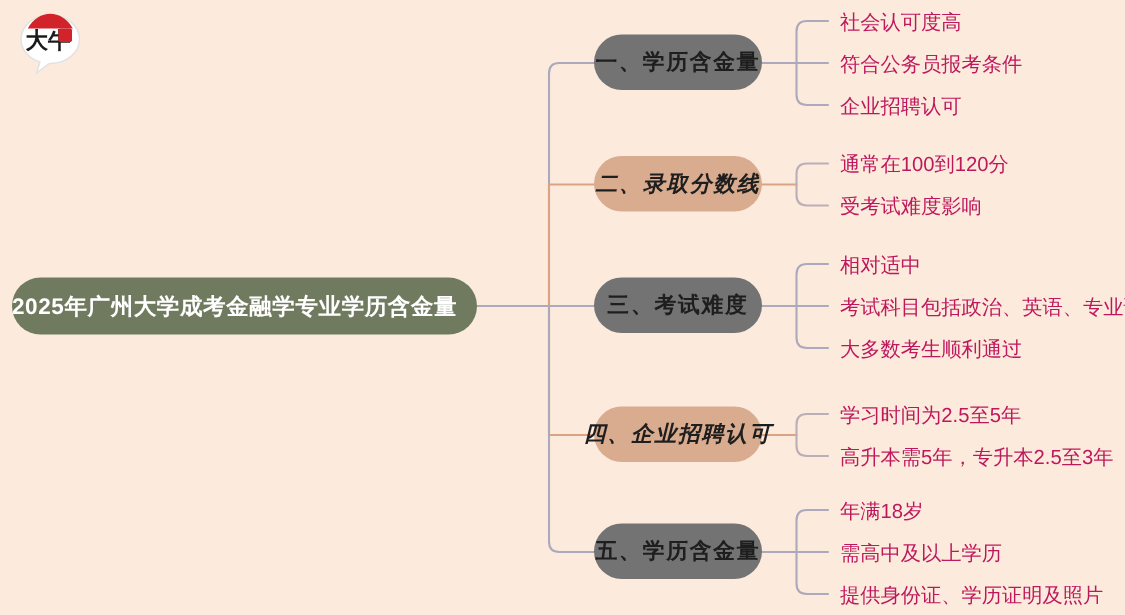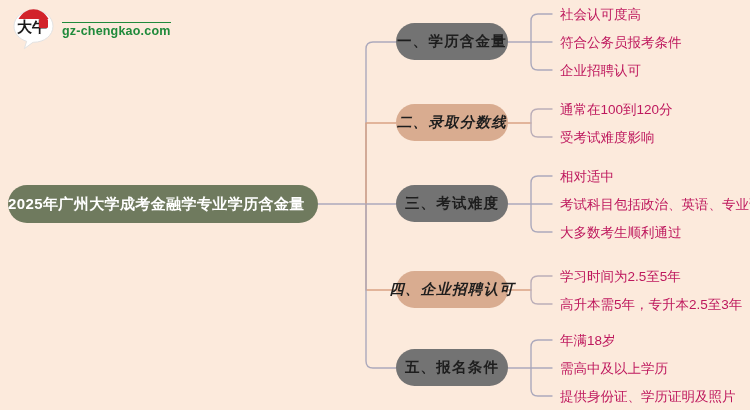--- a/index.html
+++ b/index.html
@@ -102,21 +102,20 @@
   <div class="logo-mark">
     <svg width="43" height="45" viewBox="0 0 43 45" xmlns="http://www.w3.org/2000/svg">
       <path d="M21.5 4 C10.5 4 2 11.2 2 20.2 C2 27.2 7.2 33.1 14.6 35.3 L12.4 42.6 L21.0 36.3 C21.2 36.3 21.3 36.3 21.5 36.3 C32.5 36.3 41 29.2 41 20.2 C41 11.2 32.5 4 21.5 4 Z" fill="#FFFFFF" stroke="#E2E2E2" stroke-width="1"></path>
       <path d="M6.5 13.0 C10.0 6.5 16.0 3.2 21.5 3.2 C27.0 3.2 33.0 6.5 36.5 13.0 Z" fill="#D2232A"></path>
       <text x="20" y="26" font-family="'DejaVu Sans',sans-serif" font-size="15" font-weight="bold" fill="#1A1A1A" text-anchor="middle">大牛</text>
       <rect x="27" y="13" width="9" height="9" rx="1.2" fill="#D2232A"></rect>
     </svg>
   </div>
   <div class="logo-text">
     <div class="logo-rule"></div>
-    <div class="logo-sub">gz-chengkao.com</div>
   </div>
 </div>
 
 <div class="root-node">
   <span>2025年广州大学成考金融学专业学历含金量</span>
 </div>
 
 <div class="branch-pill pill-purple" style="left:396px;top:23px;width:112px;">
   <span>一、学历含金量</span>
 </div>
@@ -137,17 +136,17 @@
 <div class="leaf" style="left:560px;top:198px;">考试科目包括政治、英语、专业课程</div>
 <div class="leaf" style="left:560px;top:226px;">大多数考生顺利通过</div>
 
 <div class="branch-pill pill-tan" style="left:396px;top:271px;width:112px;">
   <span>四、企业招聘认可</span>
 </div>
 <div class="leaf" style="left:560px;top:270px;">学习时间为2.5至5年</div>
 <div class="leaf" style="left:560px;top:298px;">高升本需5年，专升本2.5至3年</div>
 
 <div class="branch-pill pill-purple" style="left:396px;top:349px;width:112px;">
-  <span>五、报名条件</span>
+  <span>五、学历含金量</span>
 </div>
 <div class="leaf" style="left:560px;top:334px;">年满18岁</div>
 <div class="leaf" style="left:560px;top:362px;">需高中及以上学历</div>
 <div class="leaf" style="left:560px;top:390px;">提供身份证、学历证明及照片</div>
 
 </body></html>

